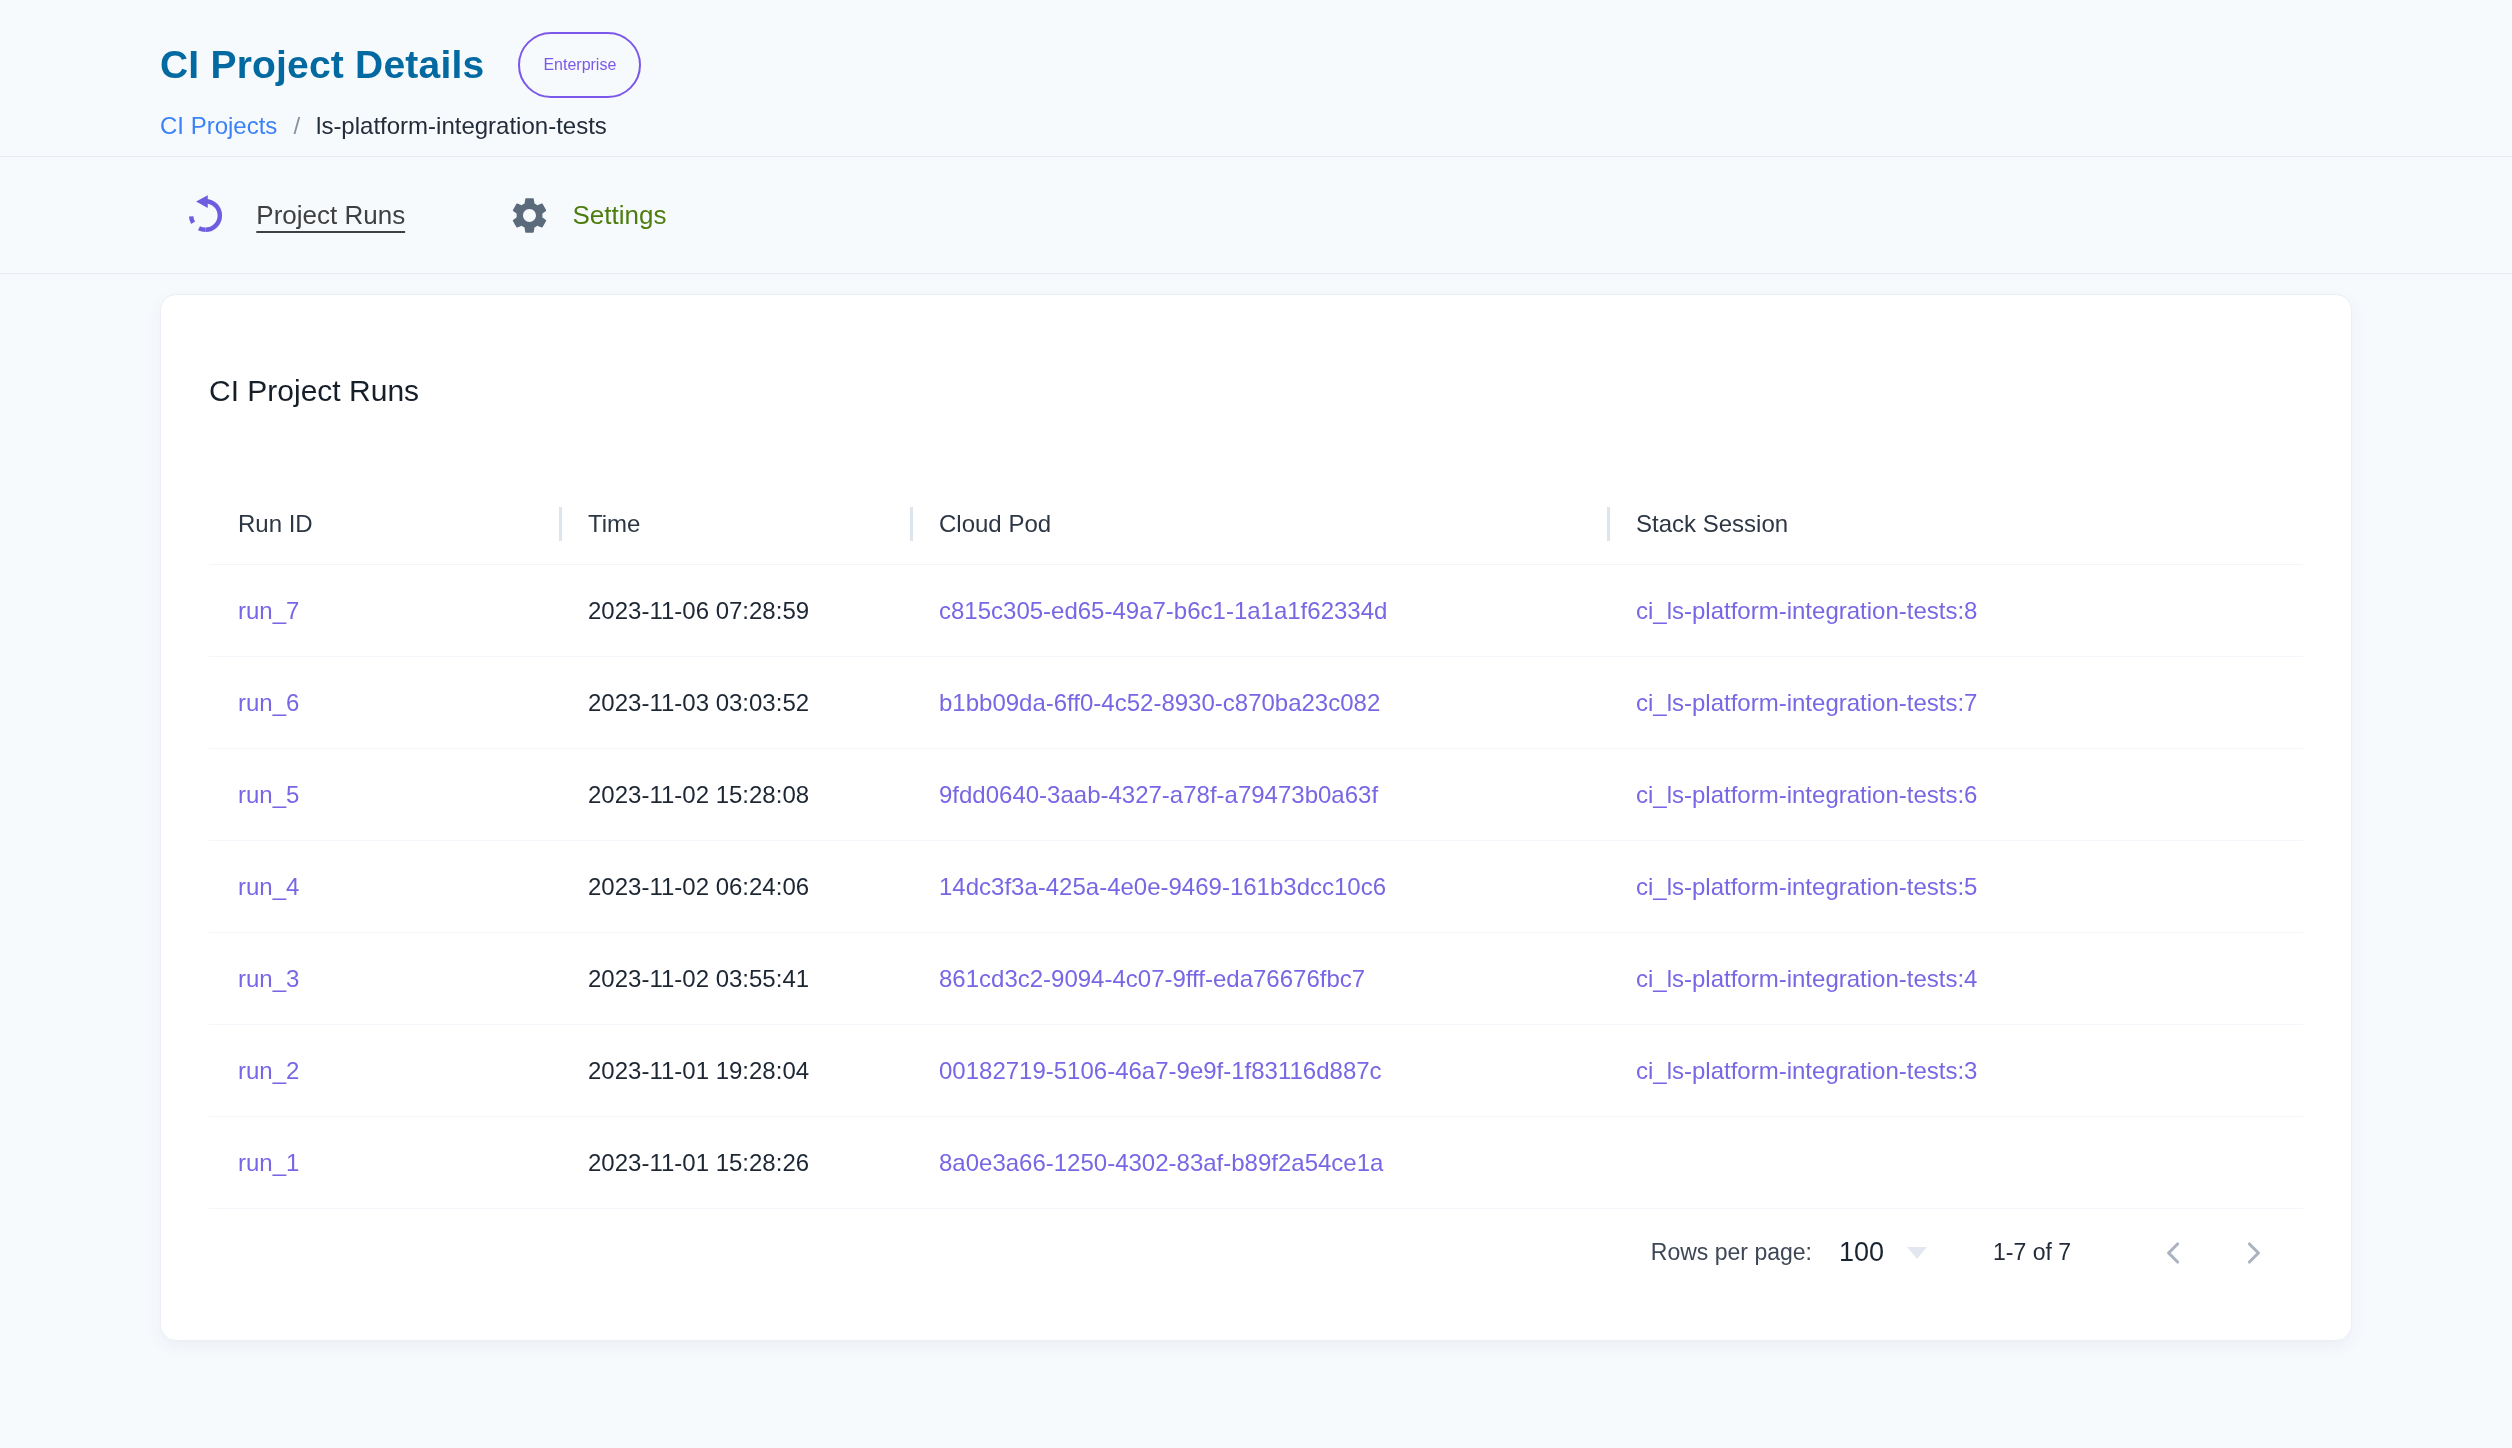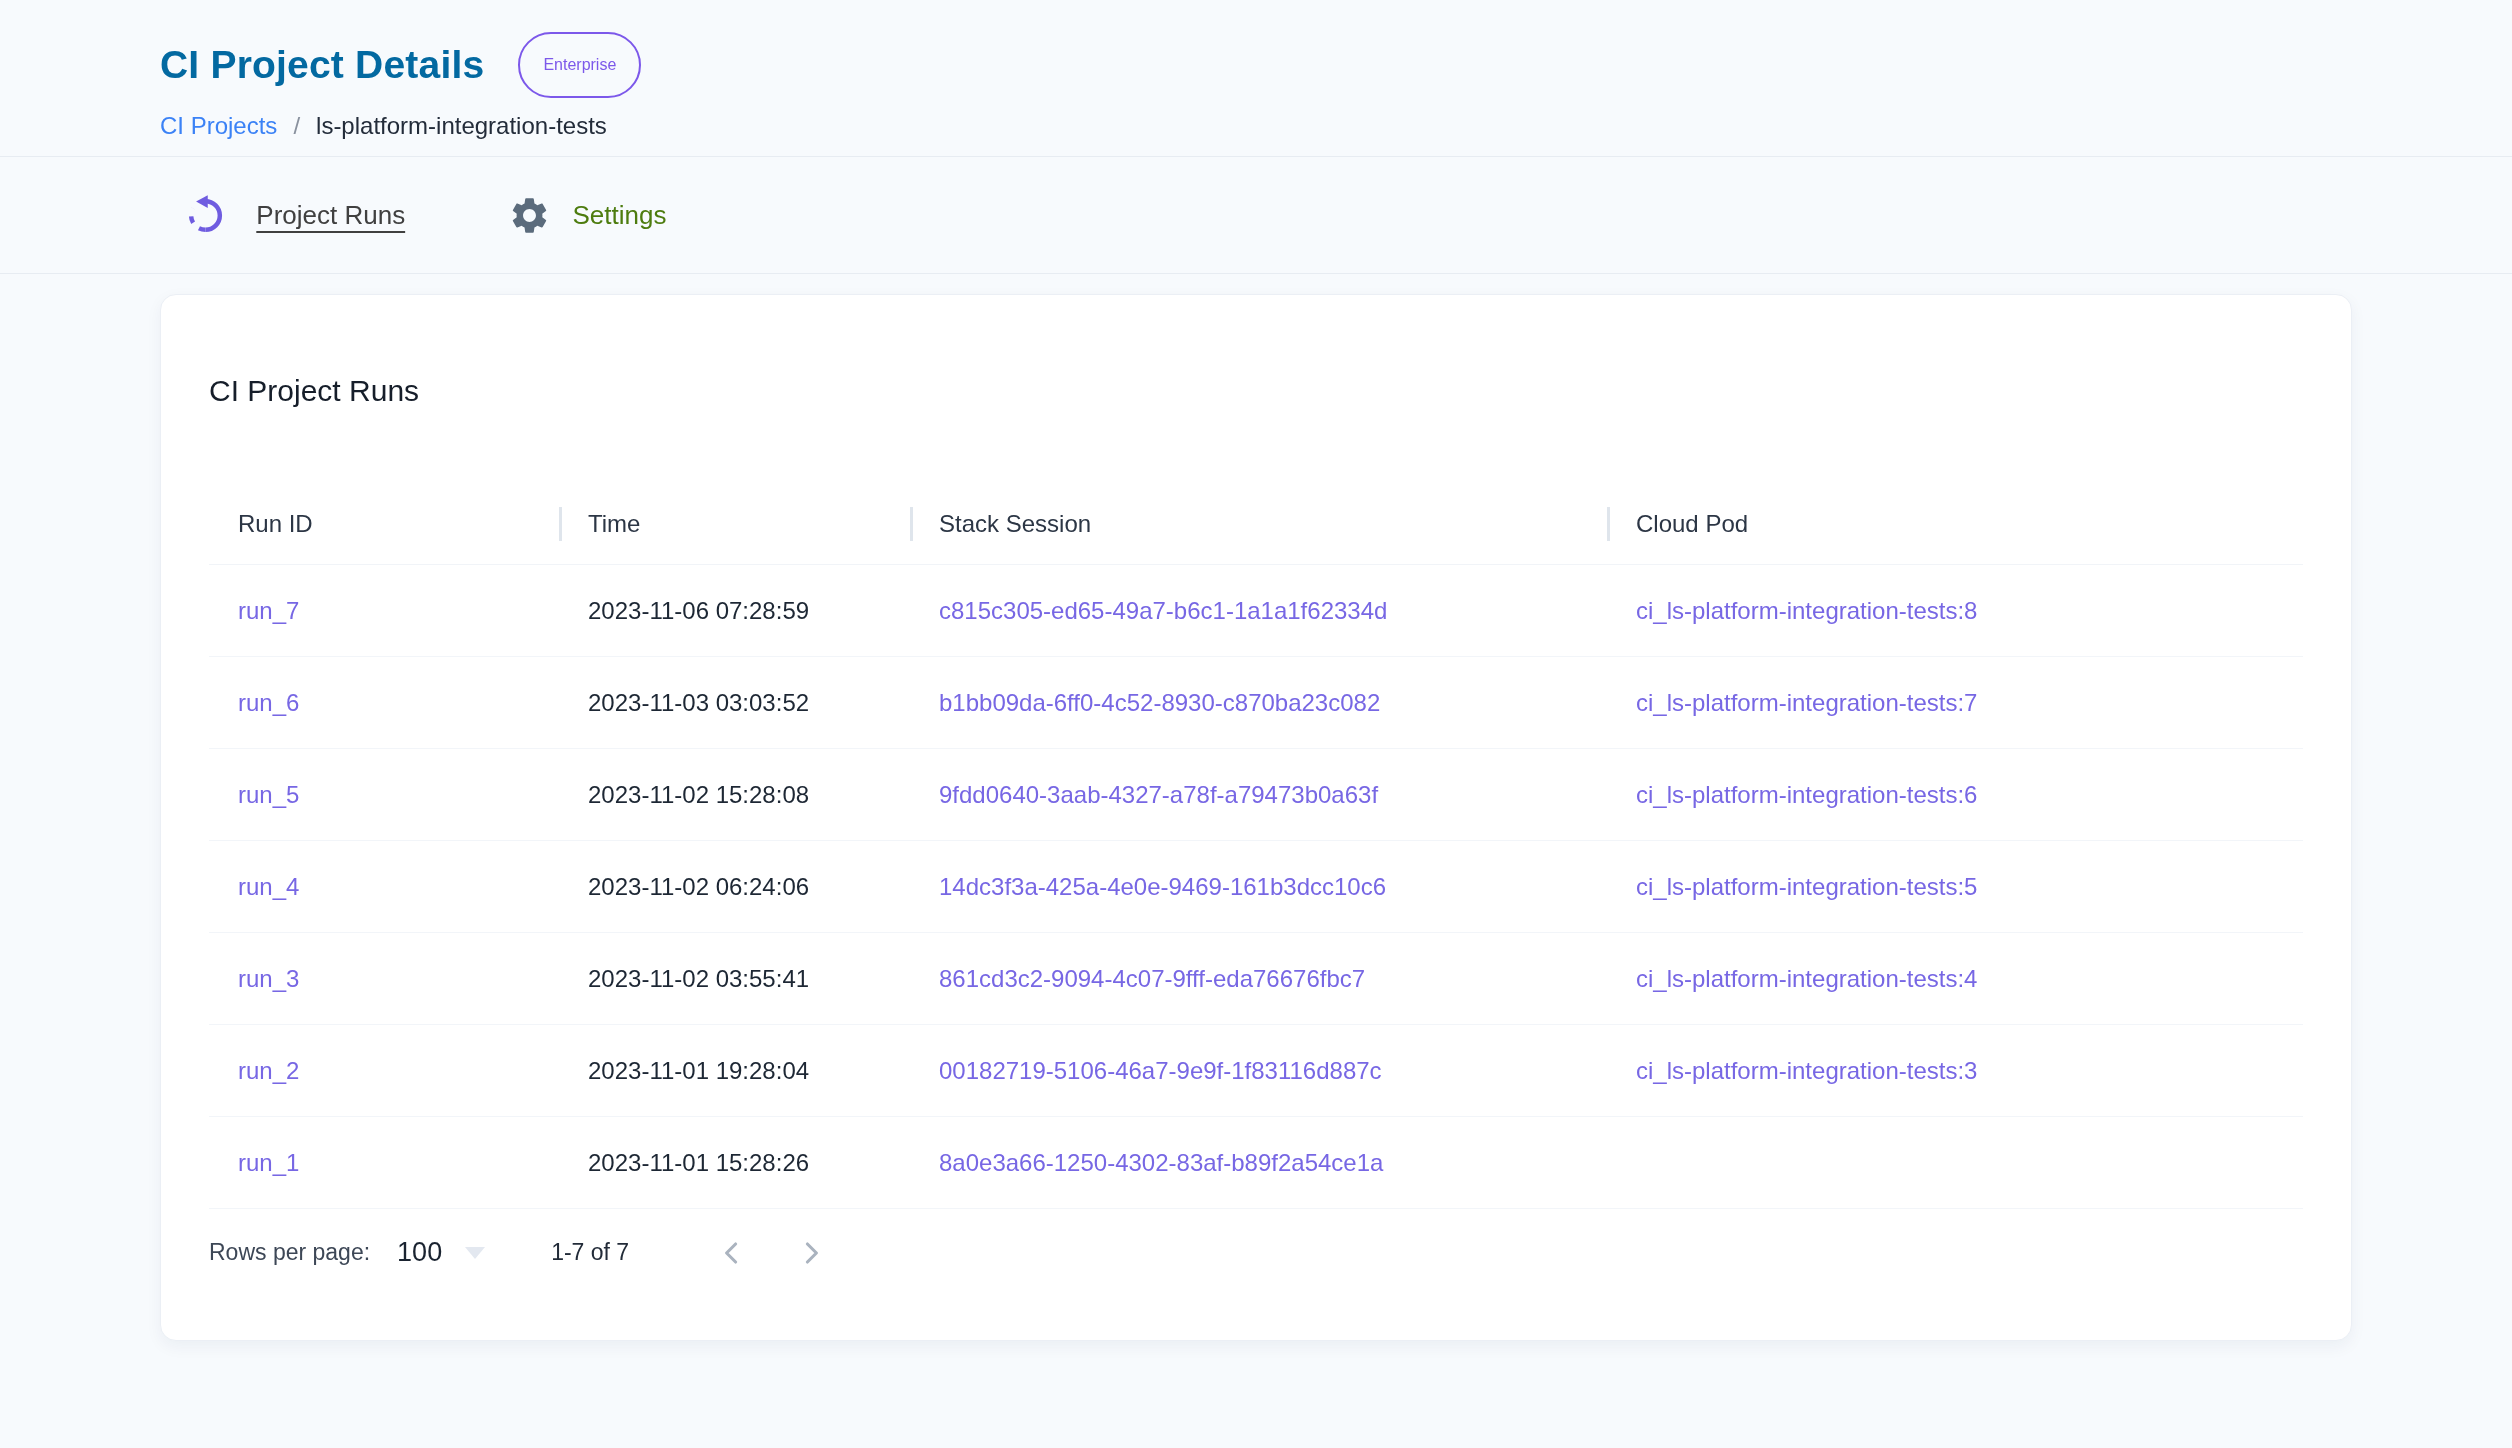--- a/index.html
+++ b/index.html
@@ -41,21 +41,21 @@
   .thead { height: 82px; border-bottom: 1.8px solid #f1f4f8; }
   .th { position: relative; padding-left: 29px; font-size: 24px; color: #2c3645; }
   .th + .th::before { content: ""; position: absolute; left: 0; top: 50%; transform: translateY(-50%);
                       width: 2.7px; height: 34px; background: #dfe5ec; }
   .trow { height: 92px; border-bottom: 1.8px solid #f2f5f9; font-size: 24px; }
   .cell { padding-left: 29px; overflow: hidden; white-space: nowrap; }
   .plink { color: #7767e4; text-decoration: none; cursor: pointer; }
   .time-cell { color: #1d2734; }
 
   
-  .pagination { display: flex; align-items: center; 
+  .pagination { display: flex; align-items: center; justify-content: flex-end;
                 margin-top: 11.5px; padding-right: 32px; height: 64px; }
   .rpp-label { font-size: 23px; color: #3d4756; }
   .rpp-select { display: inline-flex; align-items: center; margin-left: 27px; cursor: pointer; }
   .rpp-value { font-size: 27px; color: #1a2330; }
   .caret { width: 0; height: 0; margin-left: 23px; border-left: 10.7px solid transparent;
            border-right: 10.7px solid transparent; border-top: 12.4px solid #e3e8f0; }
   .range { font-size: 23px; color: #222b38; margin-left: 66px; }
   .pg-btn { background: transparent; border: none; padding: 0; margin-left: 85px; cursor: pointer;
             display: inline-flex; align-items: center; }
   .pg-btn + .pg-btn { margin-left: 43px; }
@@ -101,22 +101,22 @@
   </nav>
 
   <main class="content">
     <section class="card">
       <h2 class="card-title">CI Project Runs</h2>
 
       <div class="runs-table">
         <div class="thead">
           <div class="th">Run ID</div>
           <div class="th">Time</div>
+          <div class="th">Cloud Pod</div>
           <div class="th">Stack Session</div>
-          <div class="th">Cloud Pod</div>
         </div>
         <div class="tbody" id="rows">
   <div class="trow">
     <div class="cell"><a class="plink">run_7</a></div>
     <div class="cell time-cell">2023-11-06 07:28:59</div>
     <div class="cell"><a class="plink">c815c305-ed65-49a7-b6c1-1a1a1f62334d</a></div>
     <div class="cell"><a class="plink">ci_ls-platform-integration-tests:8</a></div>
   </div>
 
   <div class="trow">

